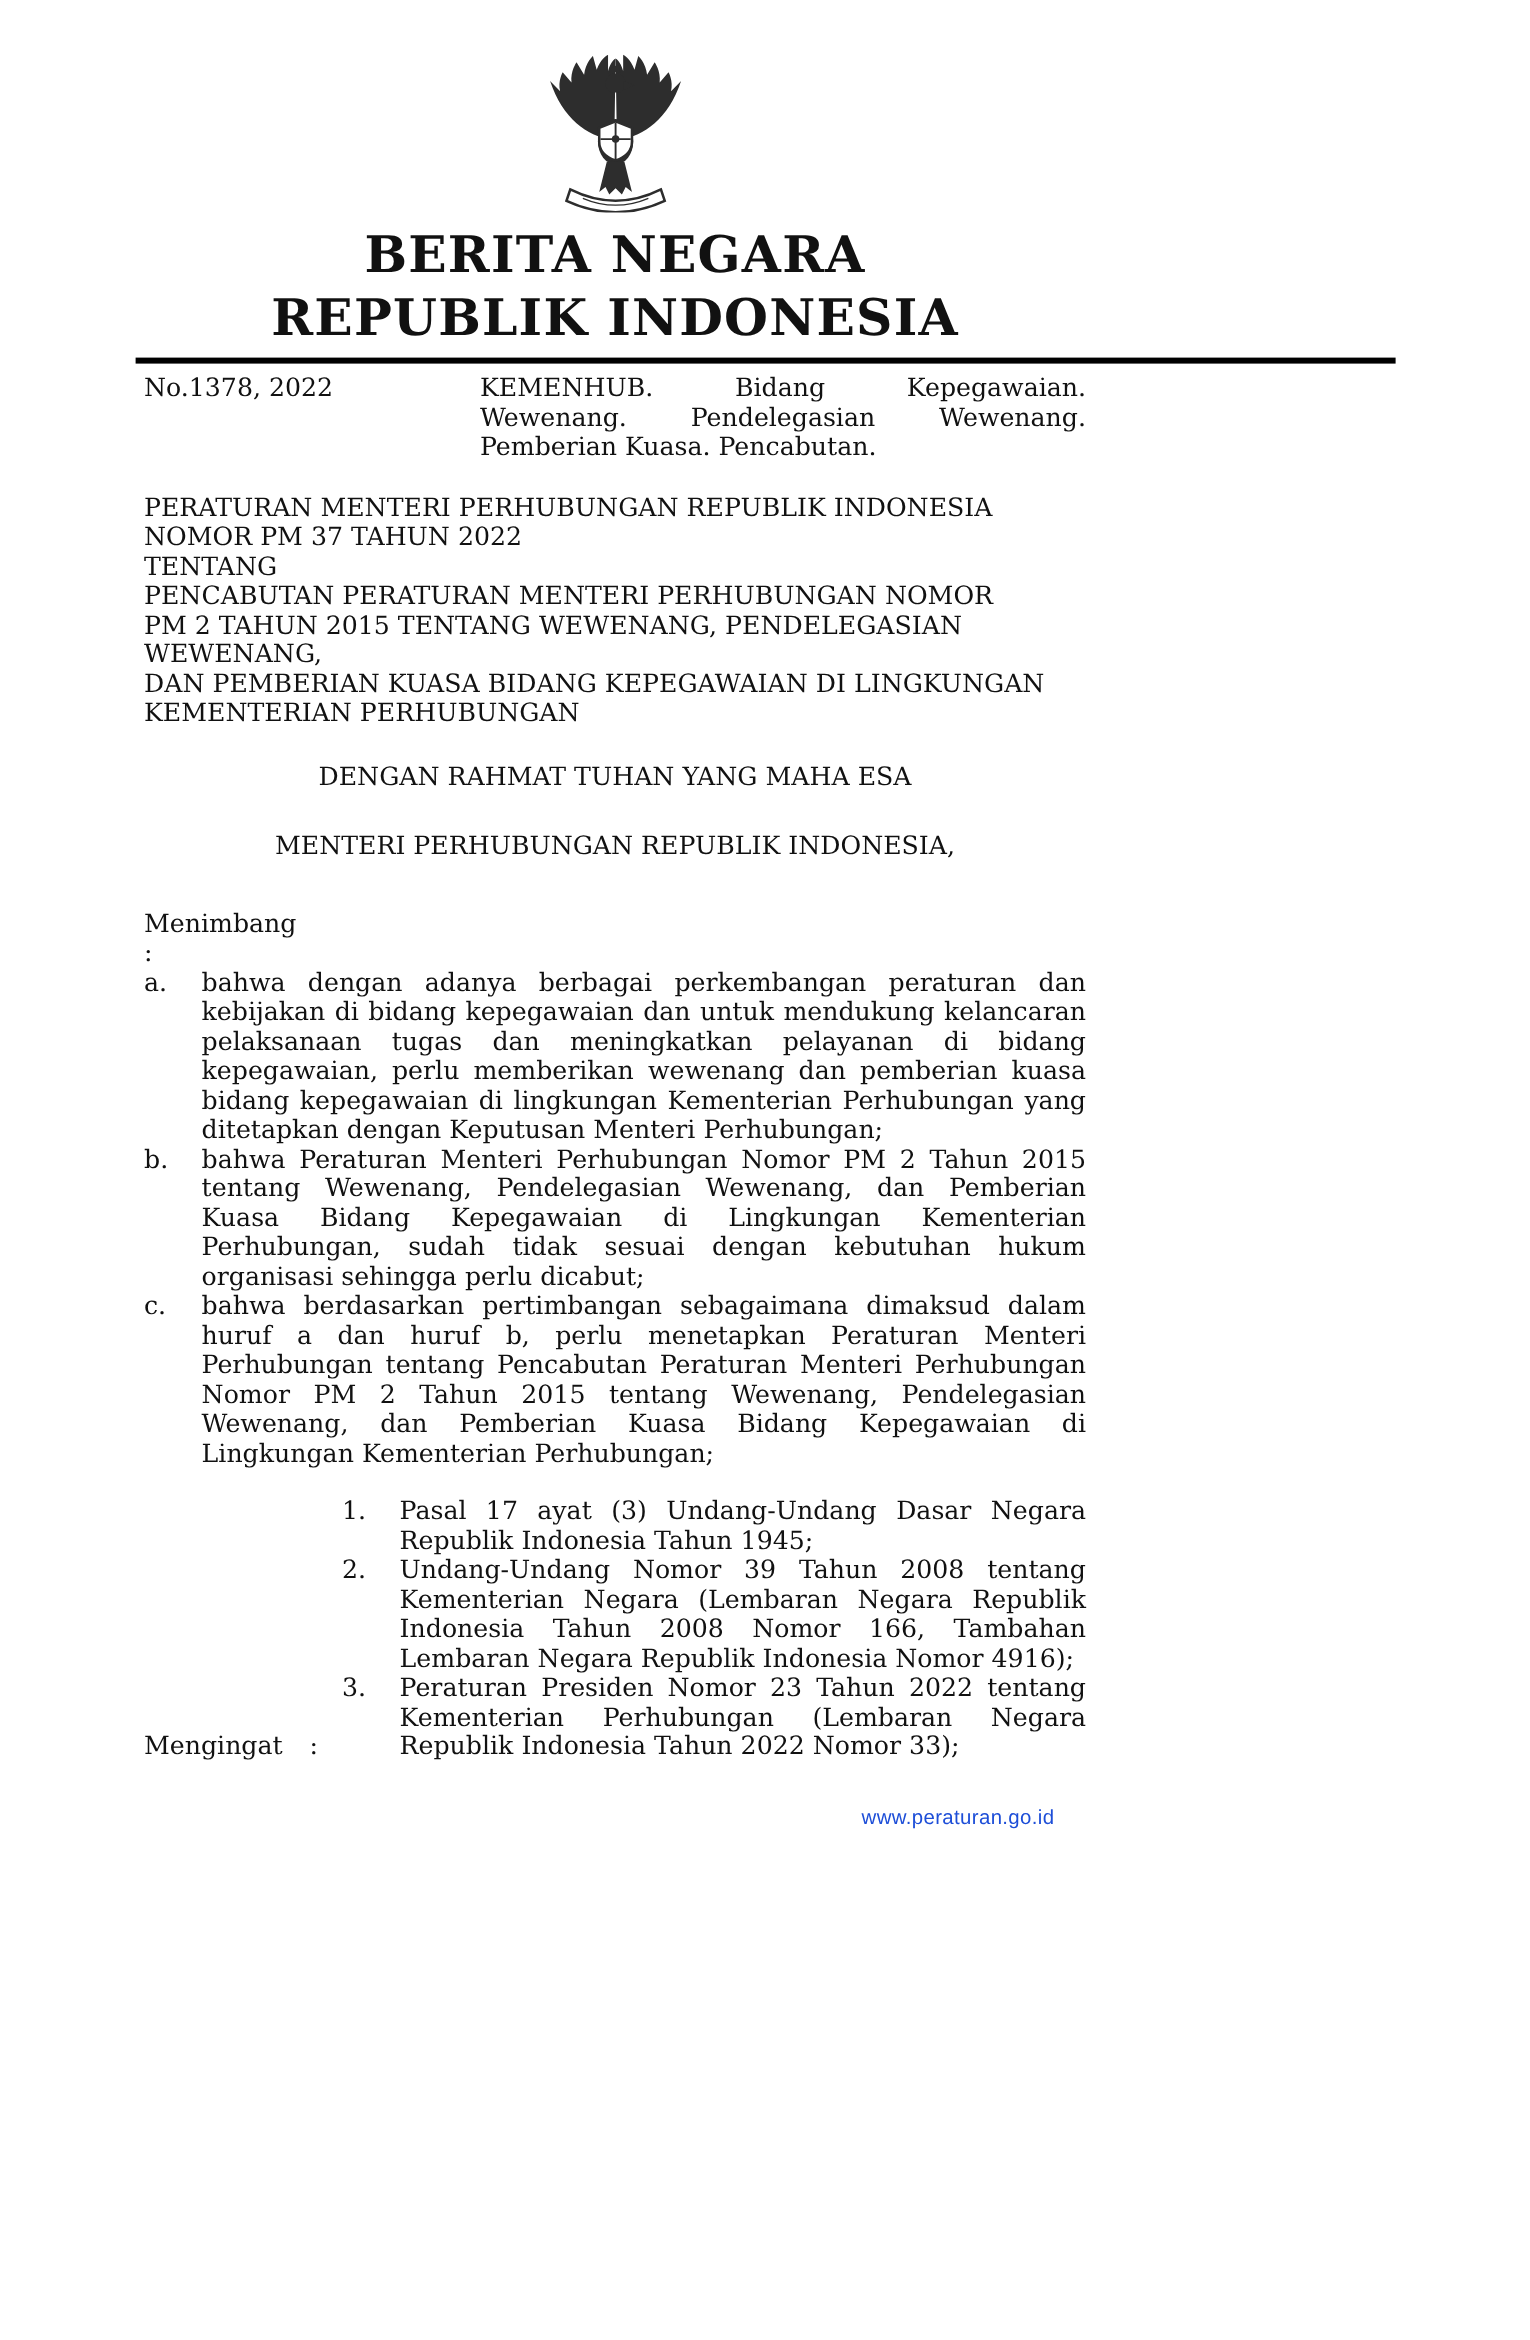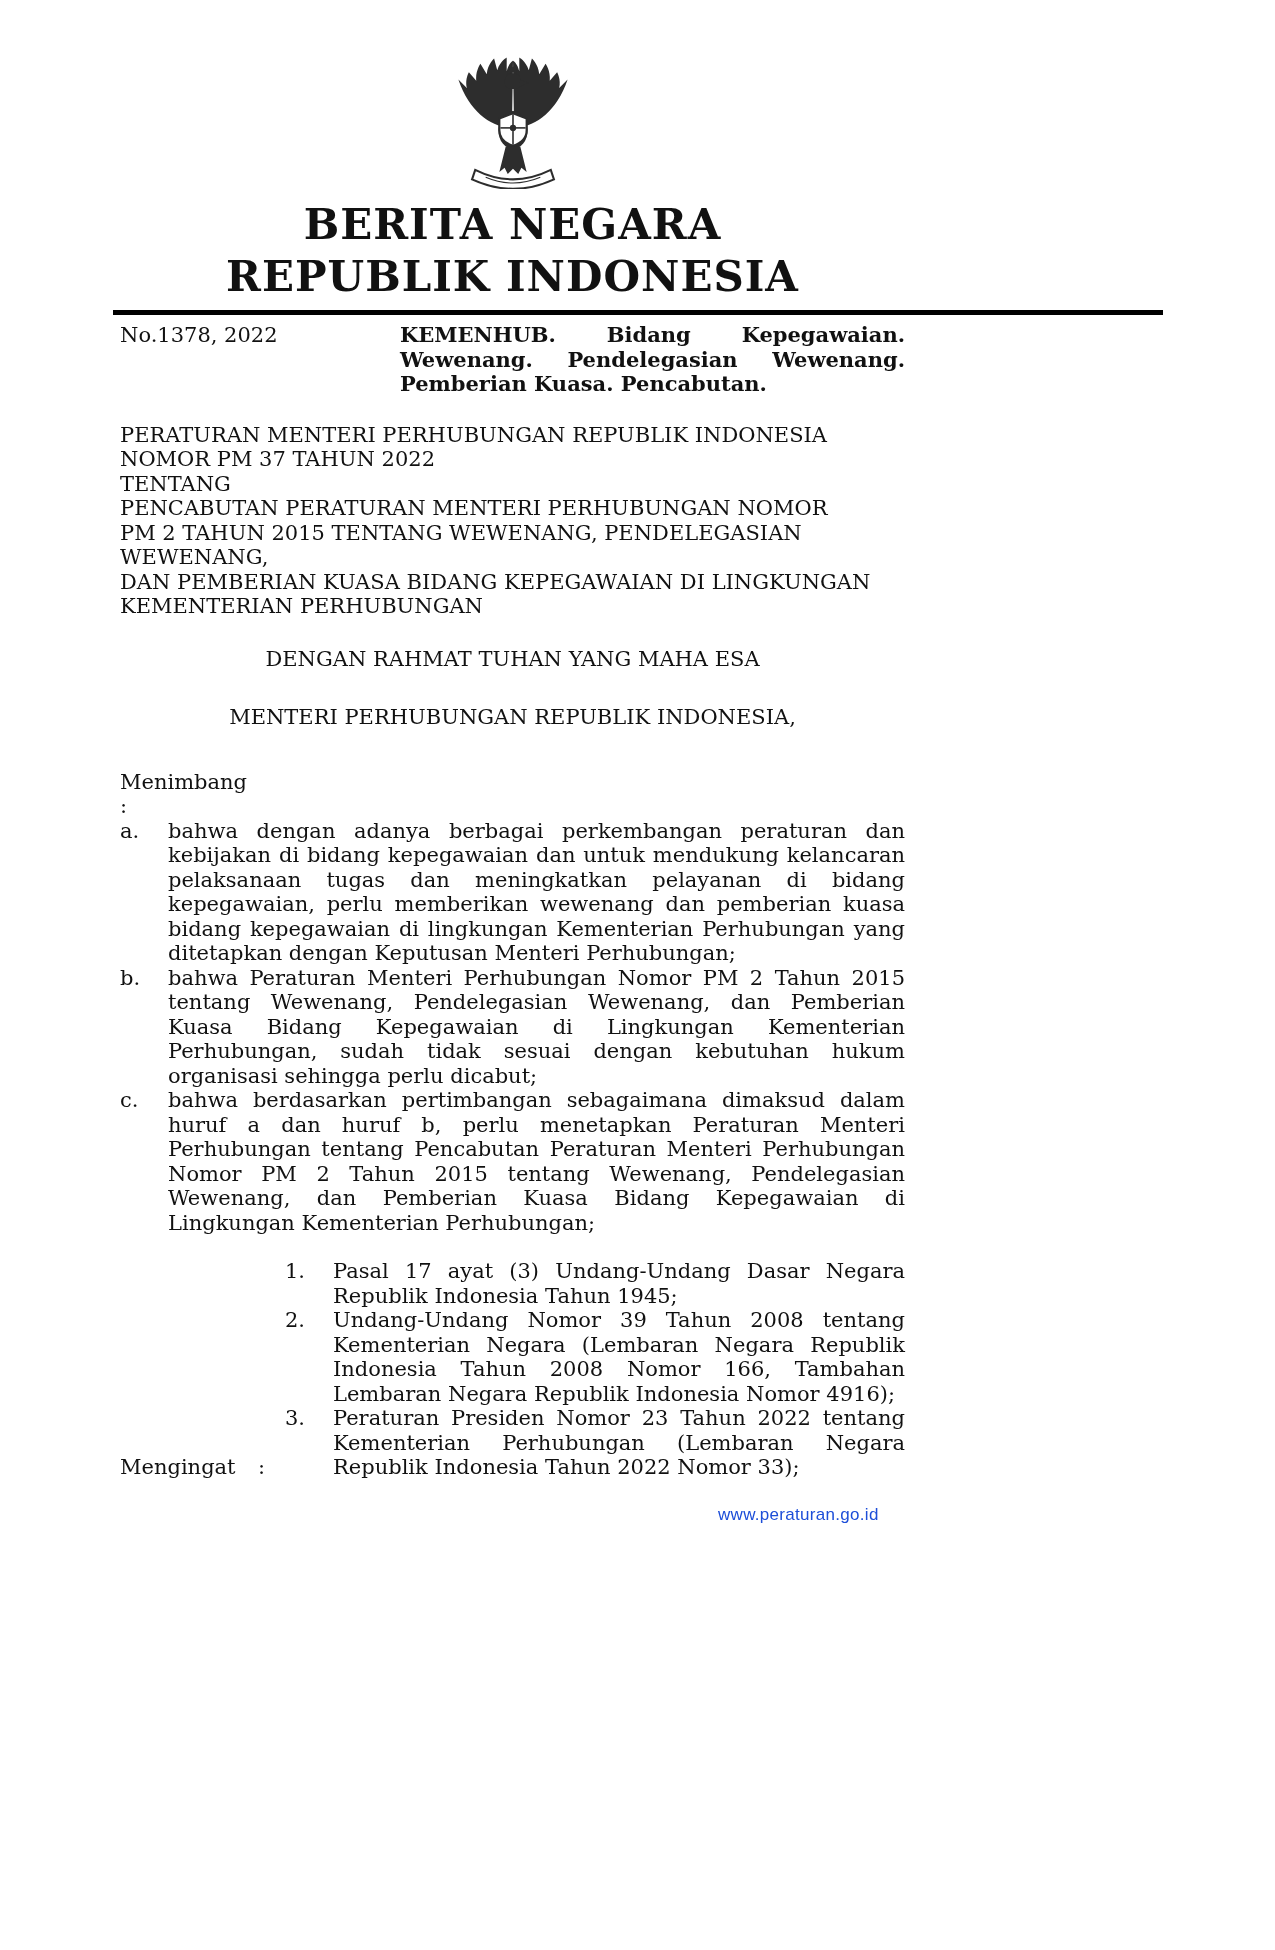--- a/index.html
+++ b/index.html
@@ -3,21 +3,21 @@
 <meta charset="utf-8">
 <style>
   * { margin: 0; padding: 0; box-sizing: border-box; }
   html, body { background: #ffffff; }
   body {
     width: 1275px; height: 1950px;
     font-family: "DejaVu Serif", "Liberation Serif", serif;
     color: #111111;
   }
   .page { position: relative; width: 1275px; height: 1950px; background: #ffffff; overflow: hidden; }
-  .content { position: absolute; left: 120px; top: 12px; width: 785px; }
+  .content { position: absolute; left: 120px; top: 0; width: 785px; }
 
   .emblem-wrap { display: flex; justify-content: center; margin-top: 38px; }
 
   .masthead {
     margin-top: 10px;
     text-align: center;
     font-size: 42px;
     font-weight: bold;
     line-height: 52px;
     letter-spacing: 1px;
@@ -28,21 +28,21 @@
     margin-left: -7px;
     width: 1050px;
     height: 5px;
     background: #000000;
   }
 
   .body-text { font-size: 21px; line-height: 24.5px; }
 
   .header-row { display: flex; margin-top: 8px; }
   .doc-number { width: 280px; }
-  .doc-subject { margin-left: auto; width: 505px; text-align: justify; font-weight: bold; }
+  .doc-subject { margin-left: auto; width: 505px; text-align: justify; }
 
   .title-block { margin-top: 26px; text-align: left; }
   .invocation { margin-top: 28px; text-align: center; }
   .authority  { margin-top: 34px; text-align: center; }
 
   .clause { display: flex; }
   .clause-menimbang { margin-top: 40px; flex-direction: column; }
   .clause-mengingat { margin-top: 24px; align-items: flex-end; }
   .clause .label { width: 138px; flex-shrink: 0; }
   .clause .colon { width: 27px; flex-shrink: 0; }

